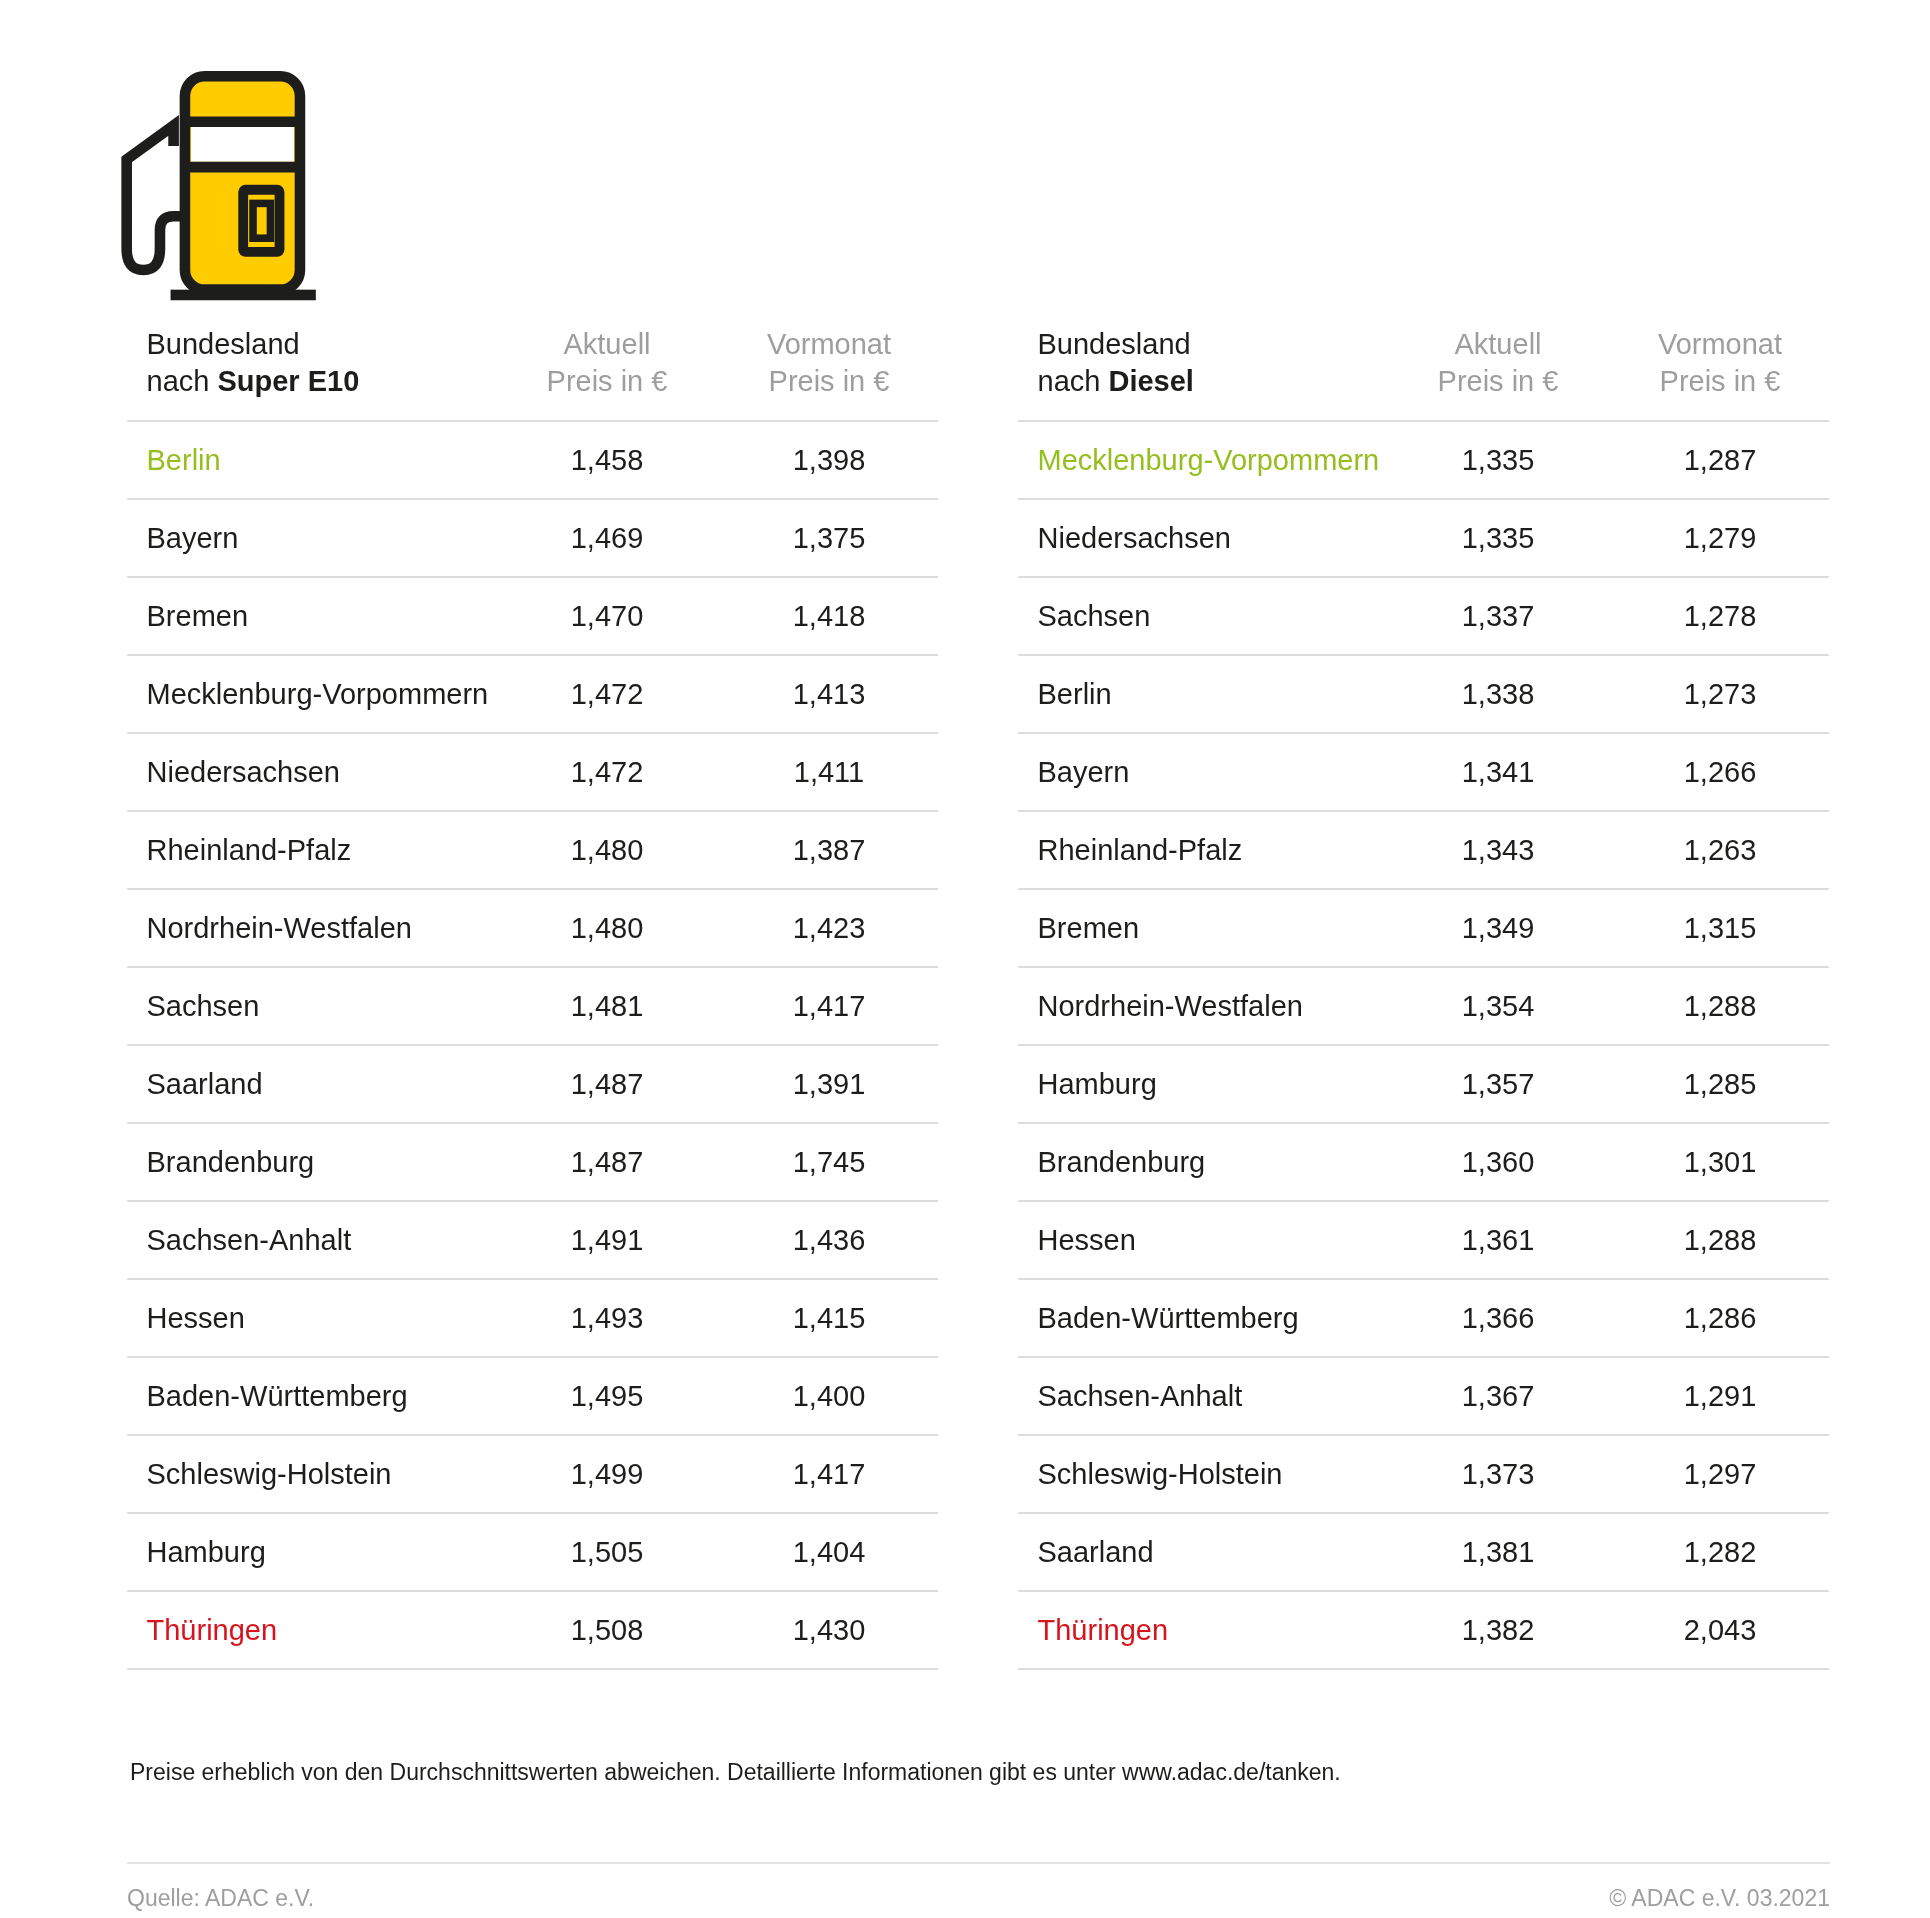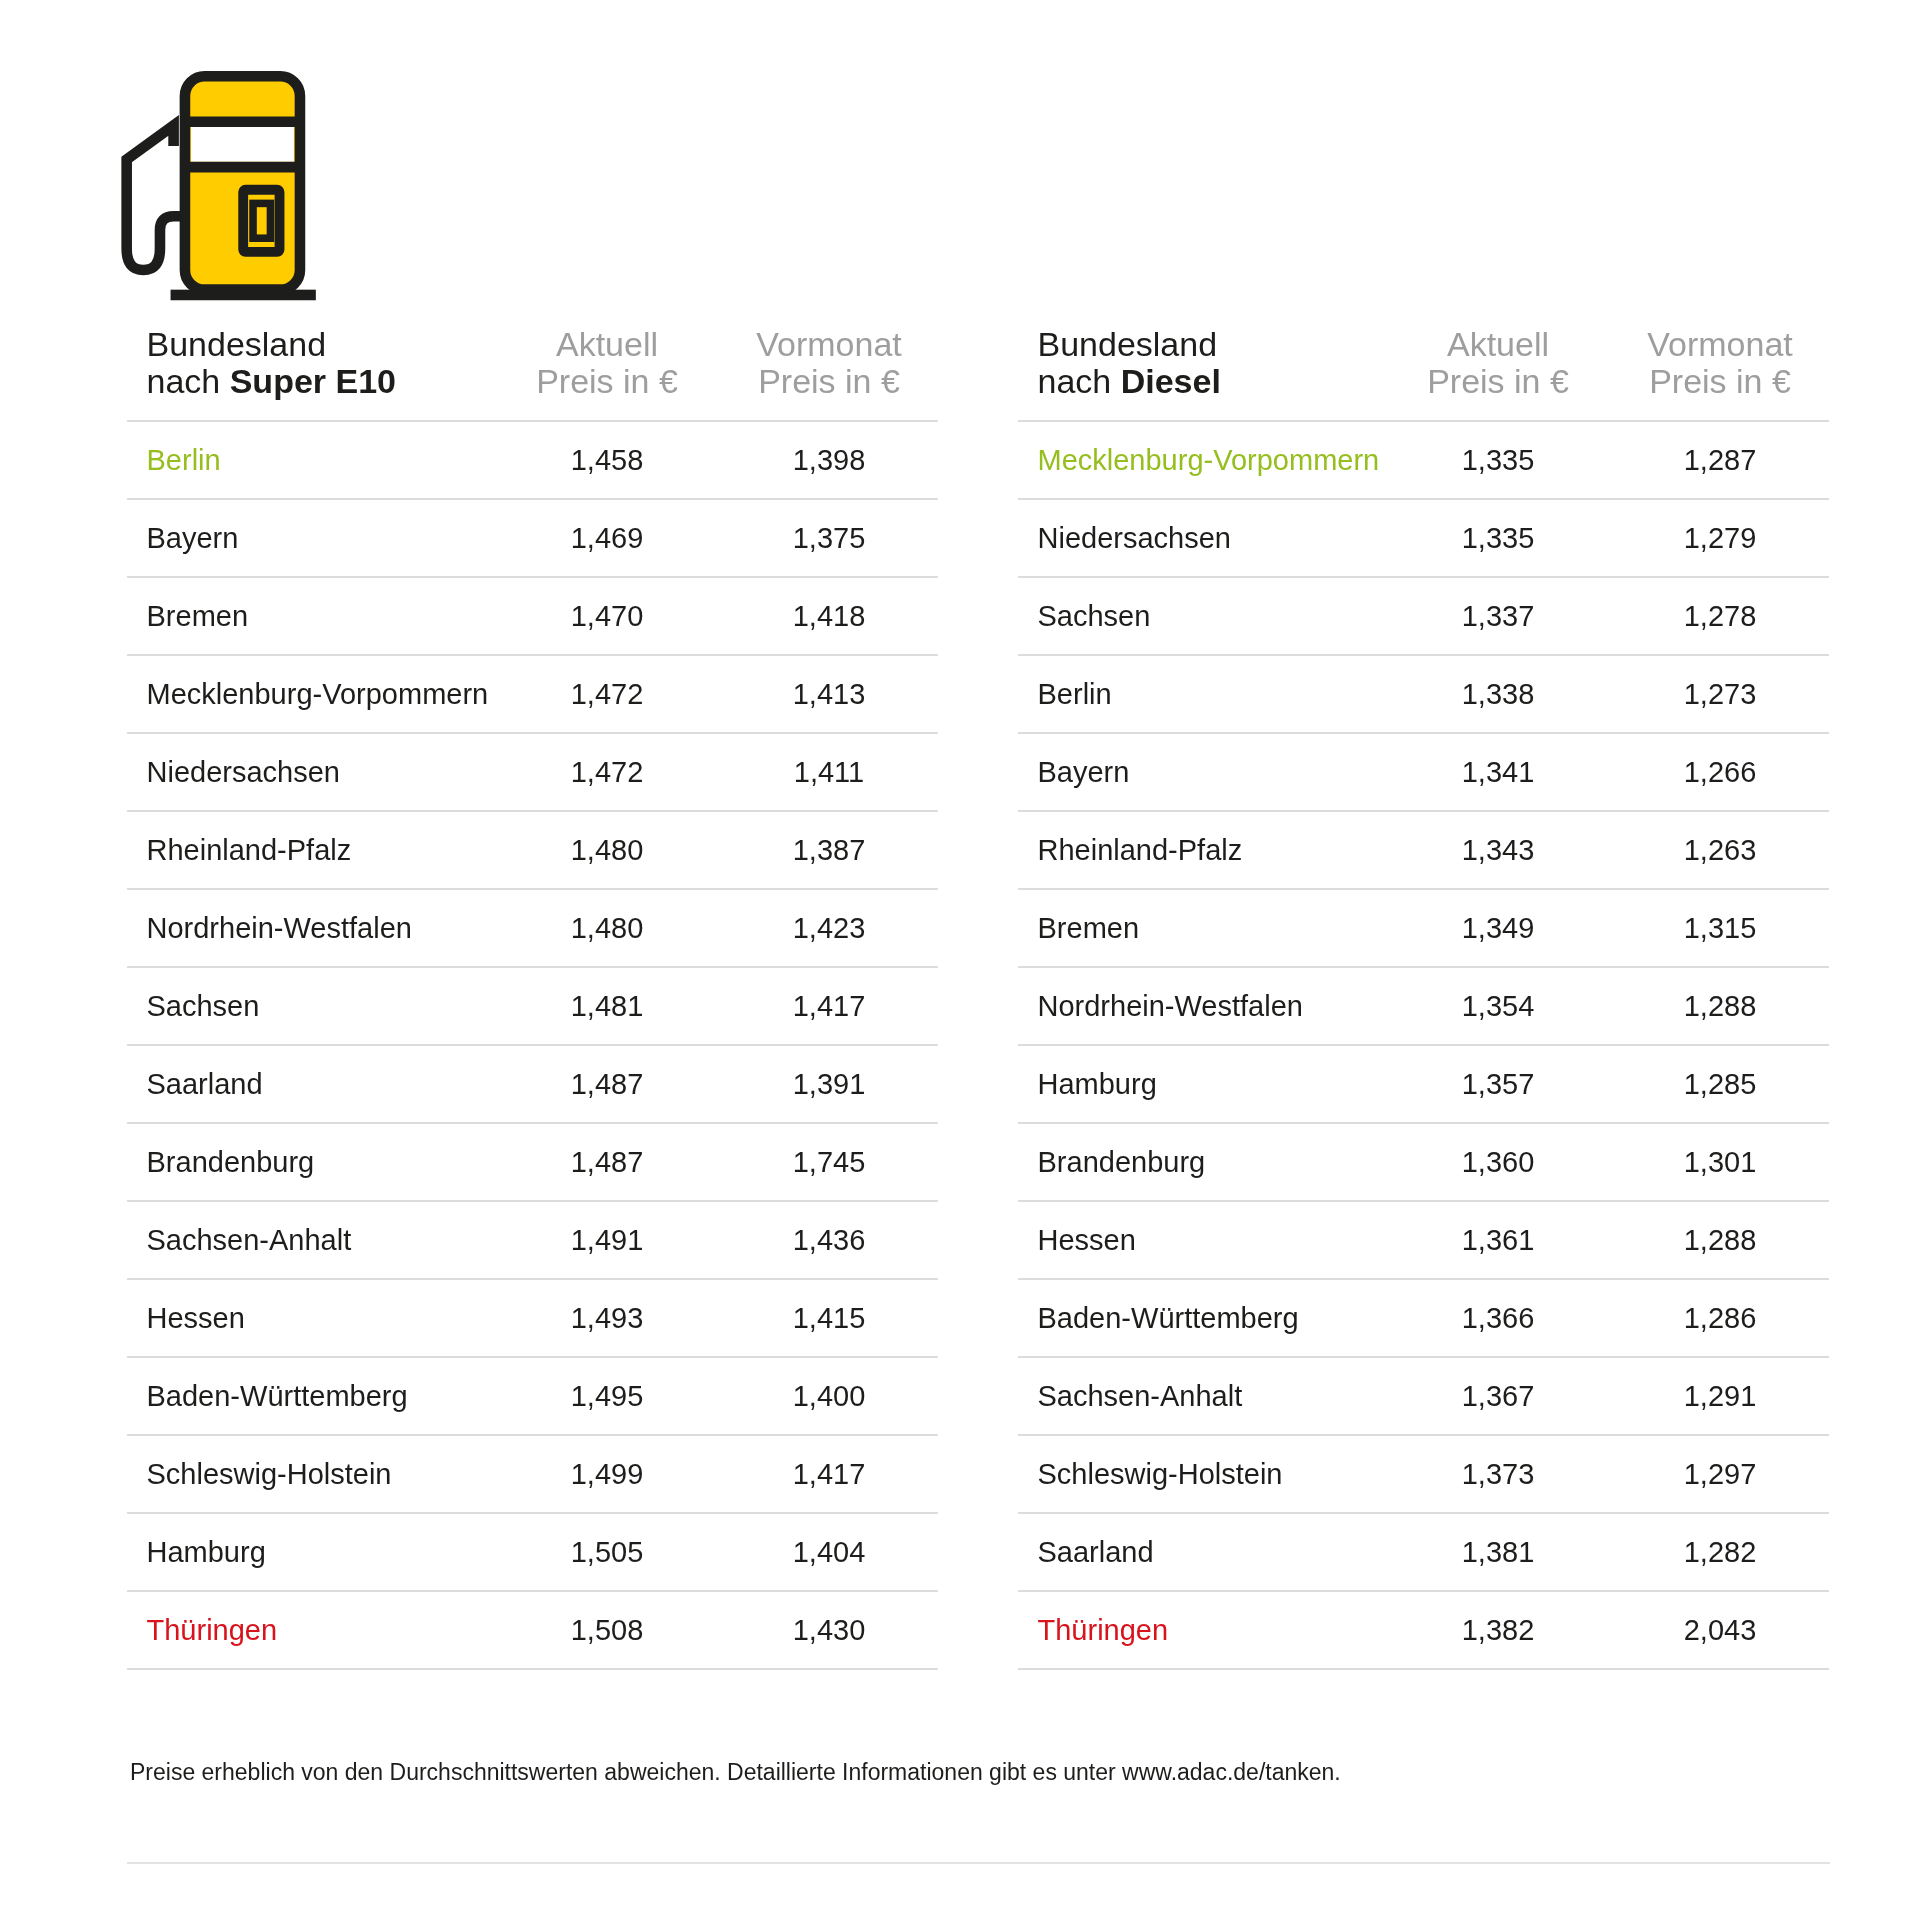--- a/index.html
+++ b/index.html
@@ -36,21 +36,21 @@
   }
   .price-table.left  { left: 127px; }
   .price-table.right { left: 1018px; }
   .thead {
     display: grid;
     grid-template-columns: 1fr 226px 218px;
     box-sizing: border-box;
     height: 99px;
     padding-top: 3.1px;
     border-bottom: 2.3px solid #dcdcdc;
-    font-size: 34px;
+    font-size: 29px;
     line-height: 37px;
   }
   .th-name { padding-left: 19.5px; color: #1d1d1b; }
   .th-name strong { font-weight: 700; }
   .th-val { text-align: center; color: #9e9e9e; }
   .tbody .row {
     display: grid;
     grid-template-columns: 1fr 226px 218px;
     align-items: center;
     box-sizing: border-box;
@@ -313,15 +313,19 @@
       </div>
   </section>
 
   <p class="disclaimer">
     <br>
     <span>Preise erheblich von den Durchschnittswerten abweichen. Detaillierte Informationen gibt es unter www.adac.de/tanken.</span>
   </p>
 
   <div class="footer-rule"></div>
 
+  <div class="footer-row">
+    <span>Quelle: ADAC e.V.</span>
+    <span>© ADAC e.V. 03.2021</span>
+  </div>
 
 </div>
 
 
 </body></html>

